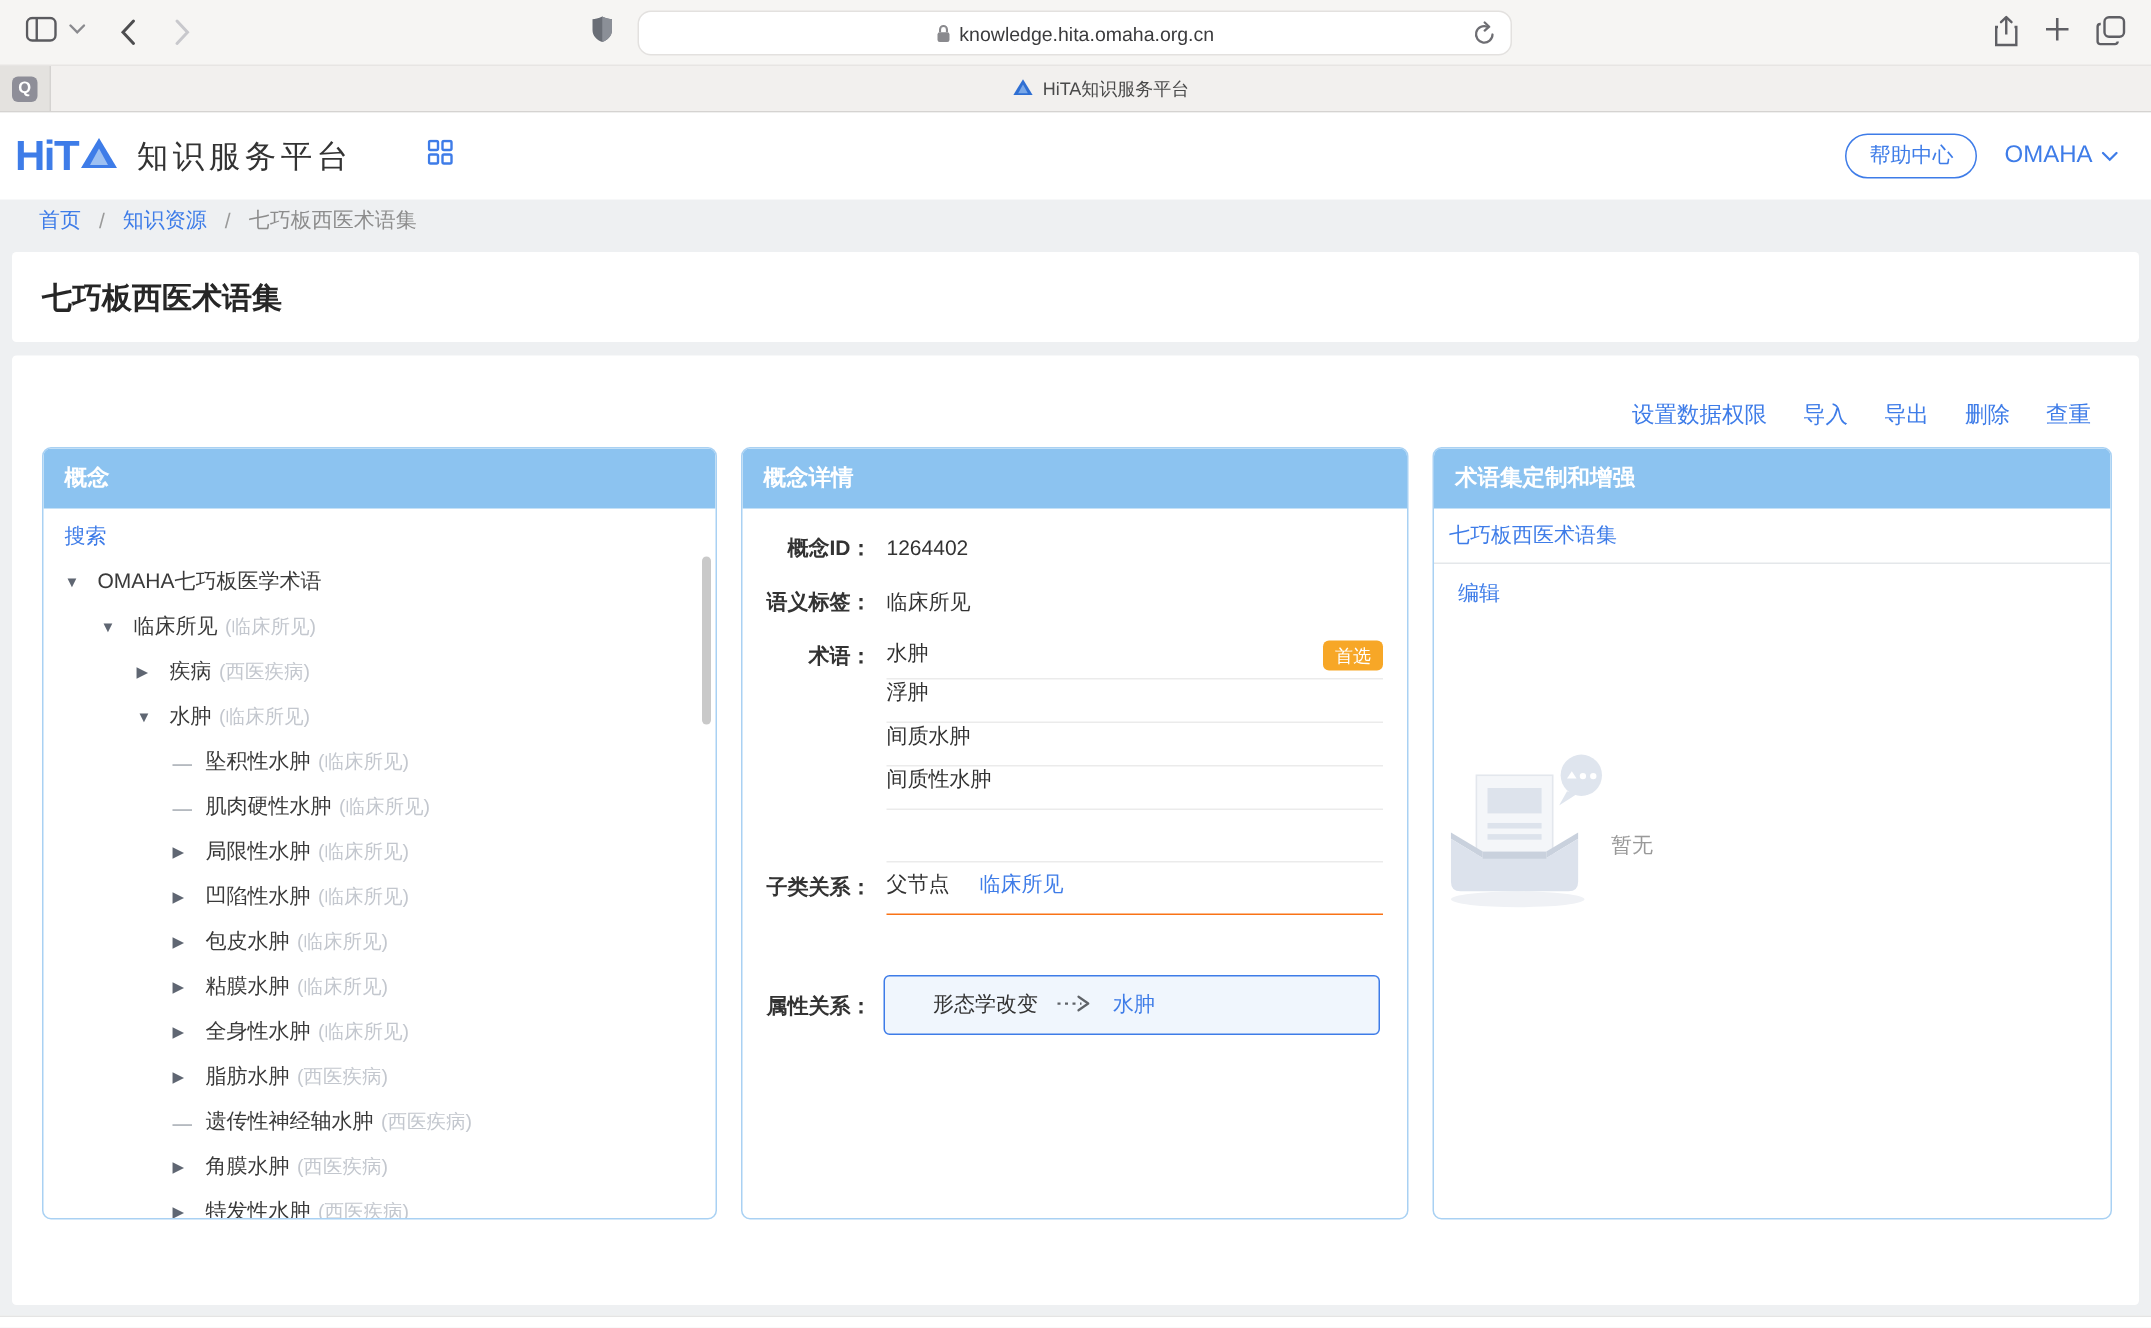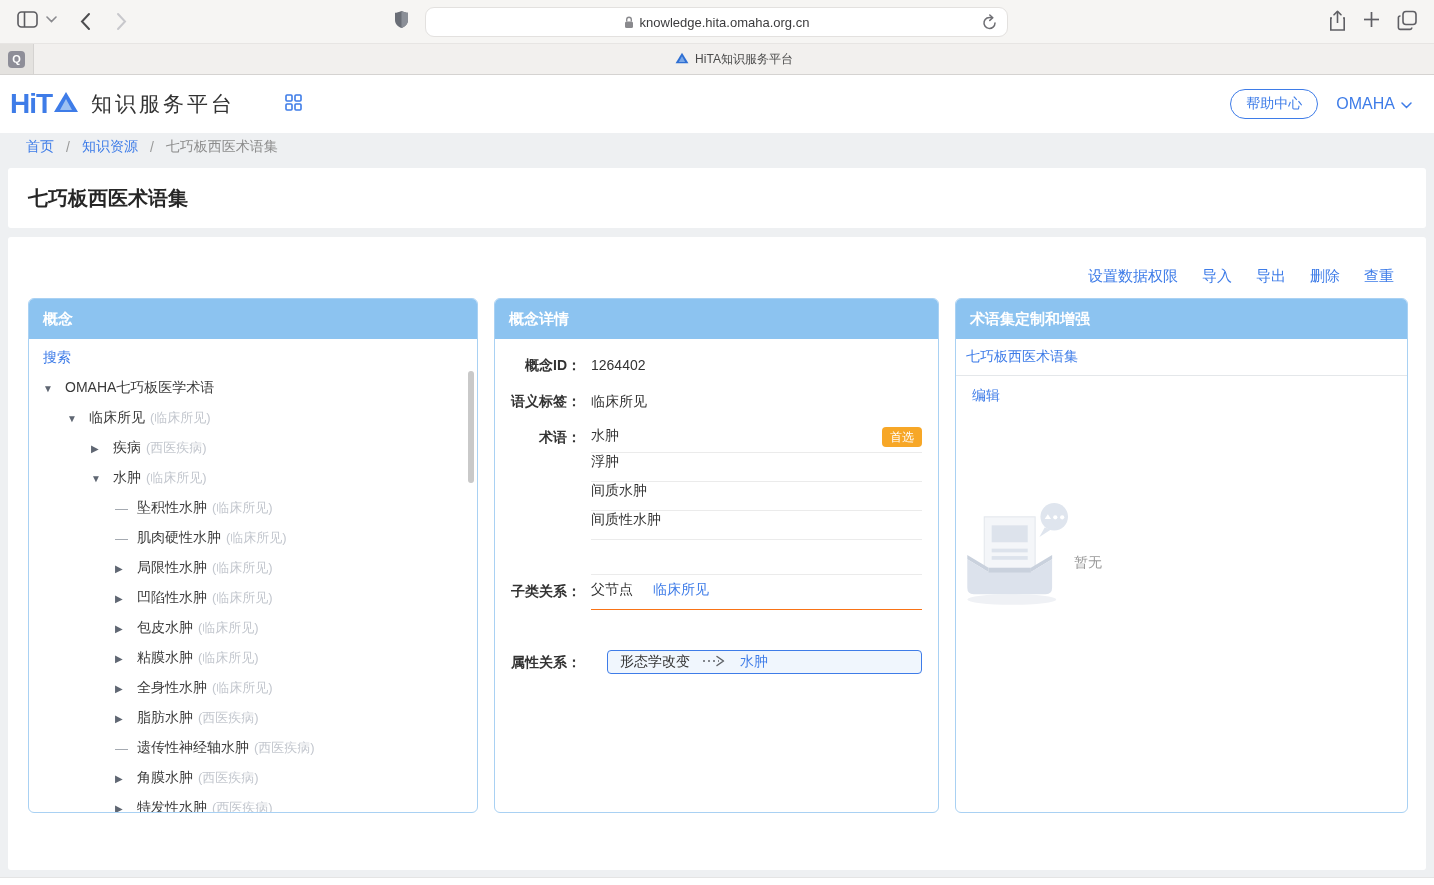--- a/index.html
+++ b/index.html
@@ -97,22 +97,22 @@
   .term-row:first-child{height:26px;}
   .term-row.empty{height:35px;}
   .term-text{color:#333;}
   .term-badge{background:var(--badge-orange);color:#fff;font-size:12px;padding:2px 8px;border-radius:4px;line-height:16px;}
   .row-sub{margin-top:6px;}
   .subclass-value{margin-left:10px;width:331px;border-bottom:1px solid #f97316;padding-bottom:10px;display:flex;gap:20px;}
   .subclass-key{color:#333;}
   .link{color:var(--accent-blue);cursor:pointer;}
   .row-attr{margin-top:40px;align-items:center;}
   .attr-box{
-    margin-left:26px;width:331px;height:24px;border:1px solid var(--accent-blue);border-radius:4px;
-    background:#f0f6fd;display:flex;align-items:center;gap:12px;padding:0 12px;cursor:pointer;
+    margin-left:8px;width:331px;height:40px;border:1px solid var(--accent-blue);border-radius:4px;
+    background:#f0f6fd;display:flex;align-items:center;gap:12px;padding:0 32px;cursor:pointer;
   }
   
   .ext-link{color:var(--accent-blue);font-size:14px;font-weight:500;padding:9px 10px;border-bottom:1px solid #e4e7ea;cursor:pointer;}
   .edit-link{color:var(--accent-blue);font-size:14px;padding:11px 16px;cursor:pointer;display:inline-block;}
   .empty-state{display:flex;flex-direction:row;align-items:center;margin-top:86px;}
   .empty-text{color:#999;font-size:14px;margin-top:12px;}
   
   .footer-strip{height:8px;background:#fff;margin-top:7px;border-top:1px solid #e4e4e4;}
 </style>
 </head>

